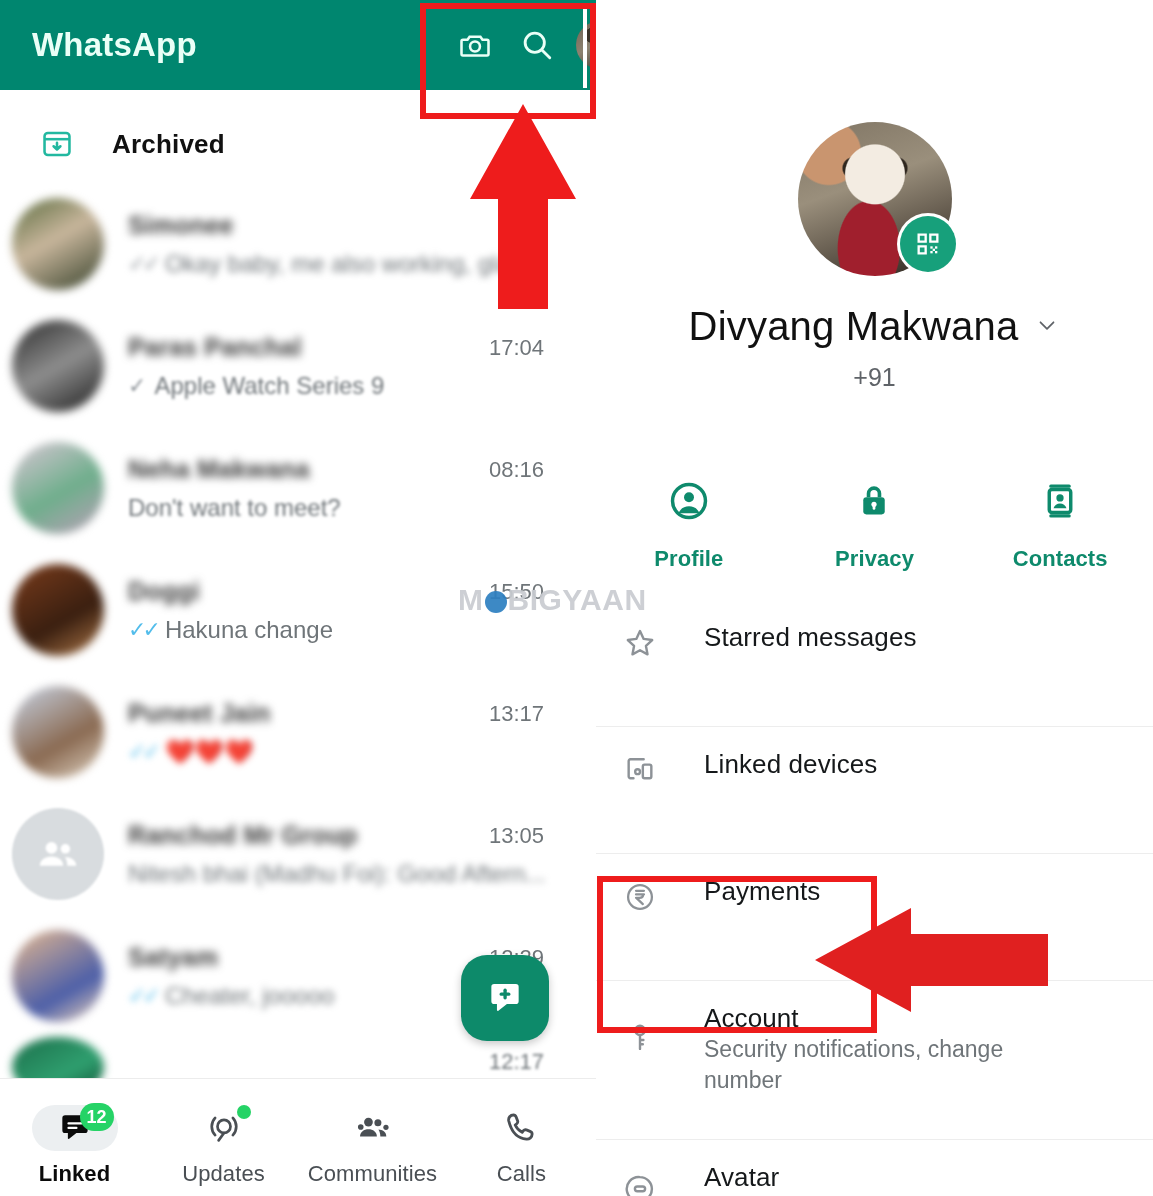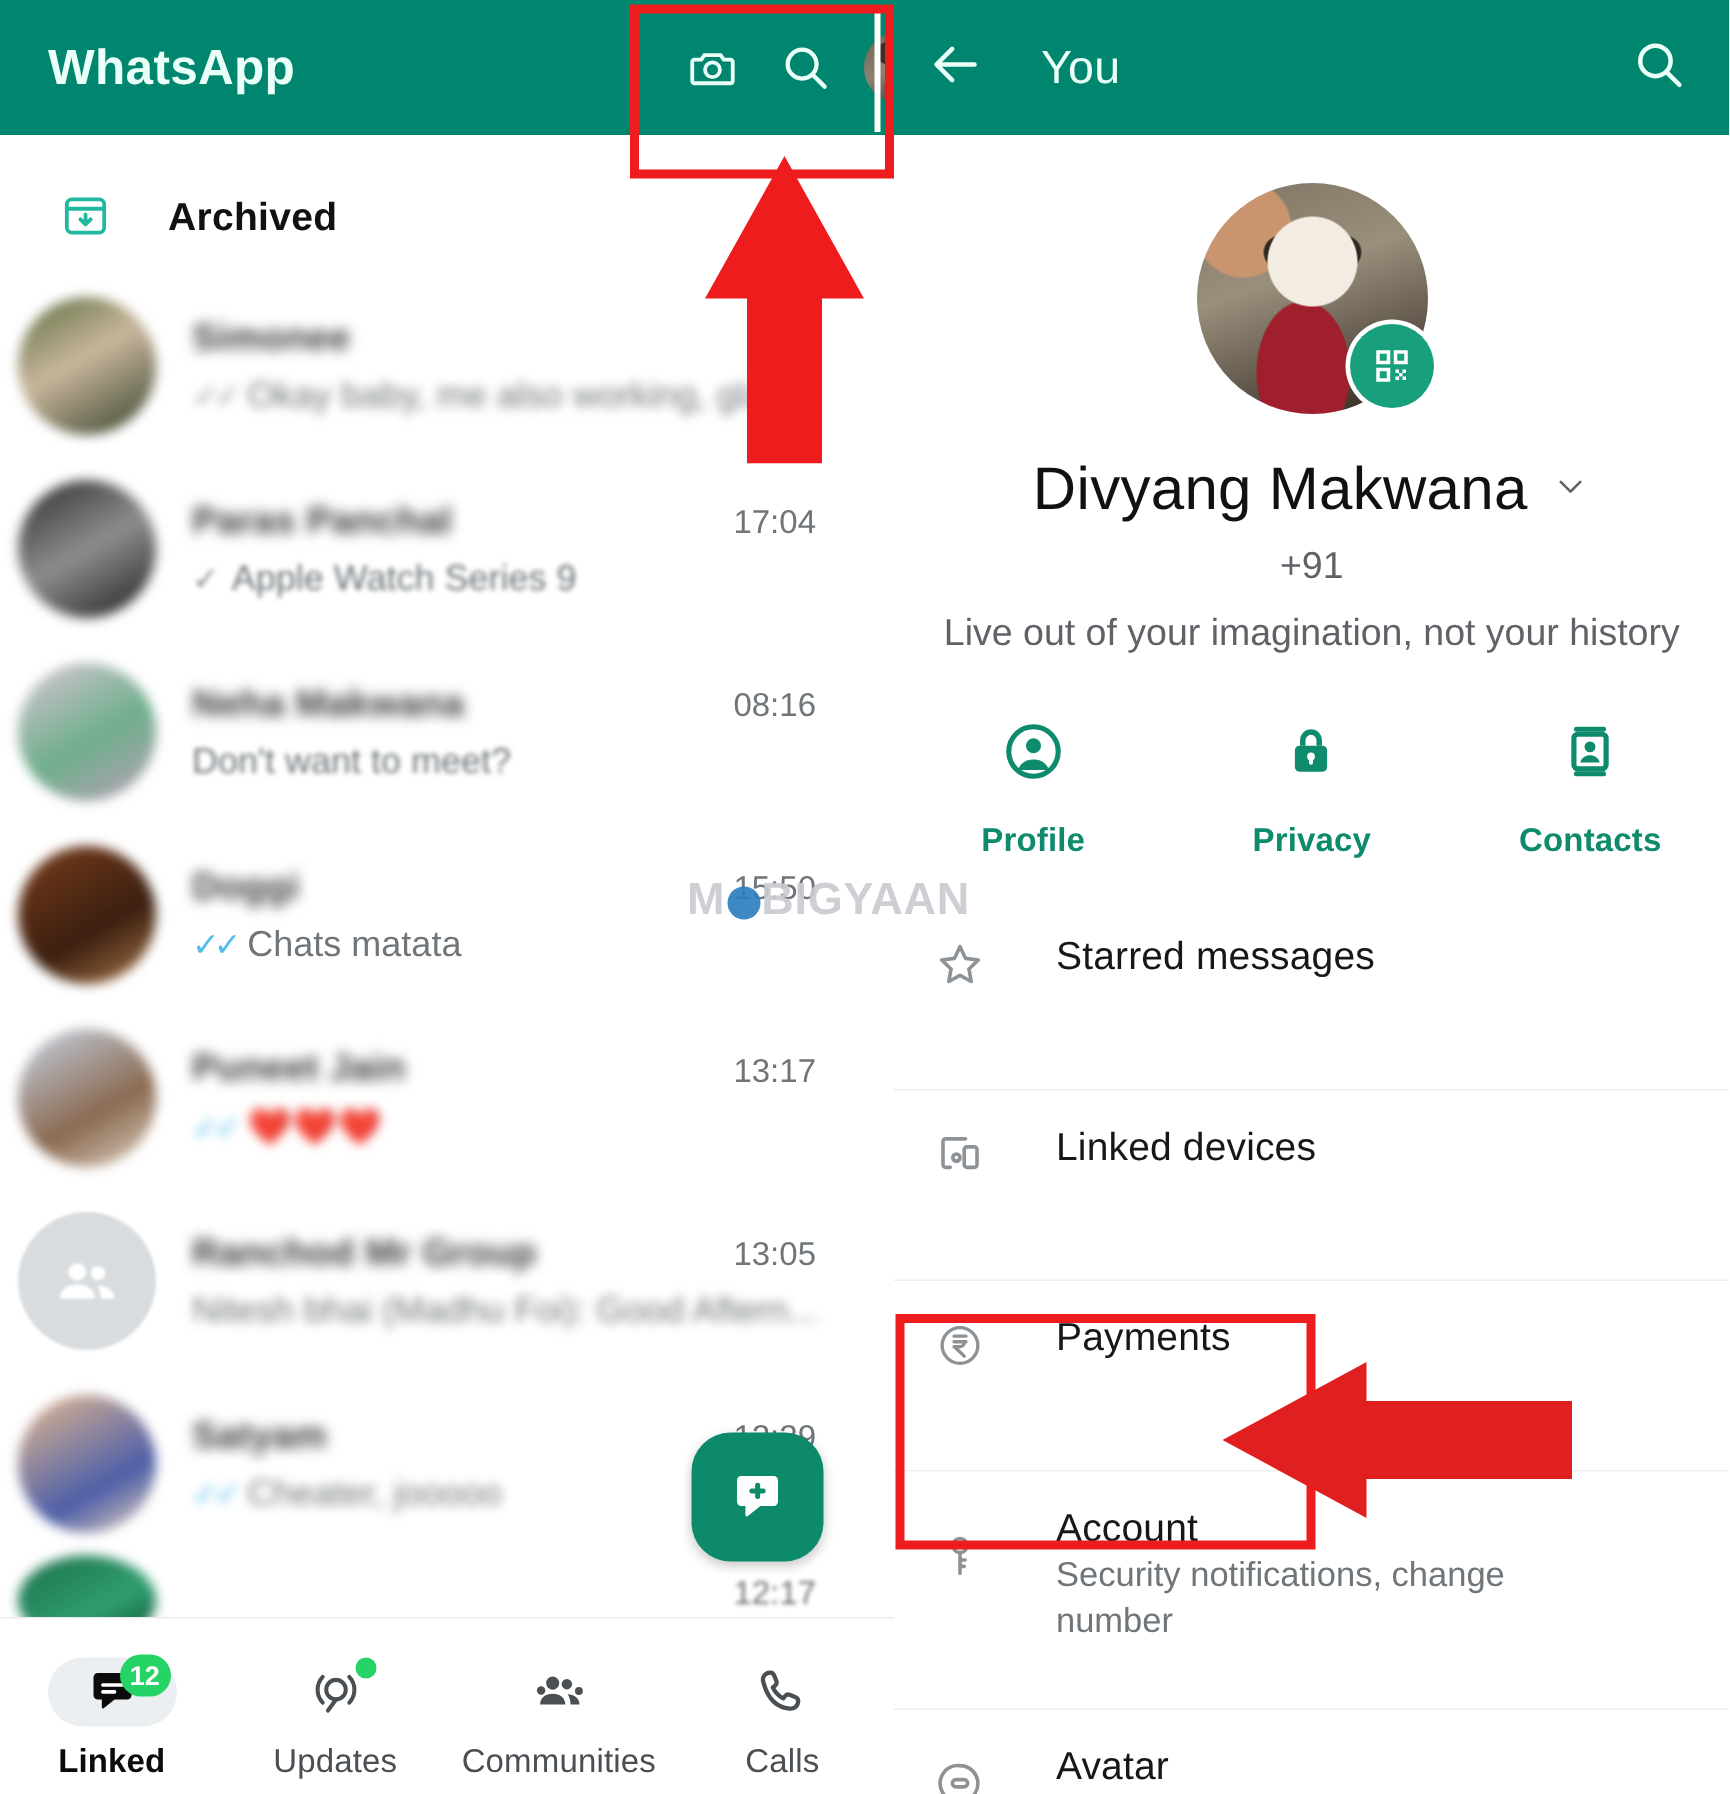--- a/index.html
+++ b/index.html
@@ -247,21 +247,21 @@
         </div>
         <div class="chat-time">08:16</div>
       </div>
 
       <div class="chat-row">
         <div class="ava" style="background:linear-gradient(150deg,#7a3c1c,#3a1f10 60%,#b07a4a)"></div>
         <div class="chat-mid">
           <div class="chat-name">Doggi</div>
           <div class="chat-msg">
             <span class="tick blue">✓✓</span>
-            <span>Chats matata</span>
+            <span>Hakuna change</span>
           </div>
         </div>
         <div class="chat-time">15:50</div>
       </div>
 
       <div class="chat-row">
         <div class="ava" style="background:linear-gradient(150deg,#c7d3e4,#8a6a52 60%,#e0d3c2)"></div>
         <div class="chat-mid">
           <div class="chat-name">Puneet Jain</div>
           <div class="chat-msg blurred">
@@ -367,35 +367,20 @@
           </svg>
         </div>
         <div class="nav-label">Calls</div>
       </div>
 
     </div>
   </div>
 
   <div class="right-pane">
 
-    <div class="right-header">
-      <span class="back-arrow">
-        <svg width="38" height="38" viewBox="0 0 24 24" fill="none" stroke="#eafff7" stroke-width="1.9" stroke-linecap="round" stroke-linejoin="round">
-          <line x1="20" y1="12" x2="4.4" y2="12"></line>
-            <polyline points="10.6,5.4 4,12 10.6,18.6"></polyline>
-        </svg>
-      </span>
-      <span class="you-title">You</span>
-      <span class="rh-search">
-        <svg width="38" height="38" viewBox="0 0 24 24" fill="none" stroke="#eafff7" stroke-width="1.9">
-          <circle cx="10.5" cy="10.5" r="6.4"></circle>
-            <line x1="15.3" y1="15.3" x2="20.6" y2="20.6" stroke-linecap="round"></line>
-        </svg>
-      </span>
-    </div>
 
     <div class="profile-block">
       <div class="big-avatar-wrap">
         <div class="big-avatar"></div>
         <div class="qr-badge">
           <svg width="28" height="28" viewBox="0 0 24 24" fill="#ffffff">
             <path d="M4 4h6v6H4z" fill="none" stroke="#fff" stroke-width="2"></path>
             <path d="M14 4h6v6h-6z" fill="none" stroke="#fff" stroke-width="2"></path>
             <path d="M4 14h6v6H4z" fill="none" stroke="#fff" stroke-width="2"></path>
             <rect x="14" y="14" width="2" height="2"></rect>
@@ -408,21 +393,20 @@
       </div>
       <div class="name-row">
         <span class="prof-name">Divyang Makwana</span>
         <span>
           <svg width="26" height="26" viewBox="0 0 24 24" fill="none" stroke="#5f6368" stroke-width="1.6" stroke-linecap="round" stroke-linejoin="round">
             <polyline points="6,9.5 12,15.5 18,9.5"></polyline>
           </svg>
         </span>
       </div>
       <div class="prof-phone">+91</div>
-      <div class="prof-status">Live out of your imagination, not your history</div>
     </div>
 
     <div class="quick-actions">
       <div class="qa">
         <span>
           <svg width="46" height="46" viewBox="0 0 24 24" fill="none" stroke="#0e8a6c" stroke-width="1.8">
             <circle cx="12" cy="12" r="8.6"></circle>
               <circle cx="12" cy="10" r="2.6" fill="#0e8a6c" stroke="none"></circle>
             <path d="M6.6 18.4c.8-2.4 2.9-3.6 5.4-3.6s4.6 1.2 5.4 3.6" fill="#0e8a6c" stroke="none"></path>
           </svg>

